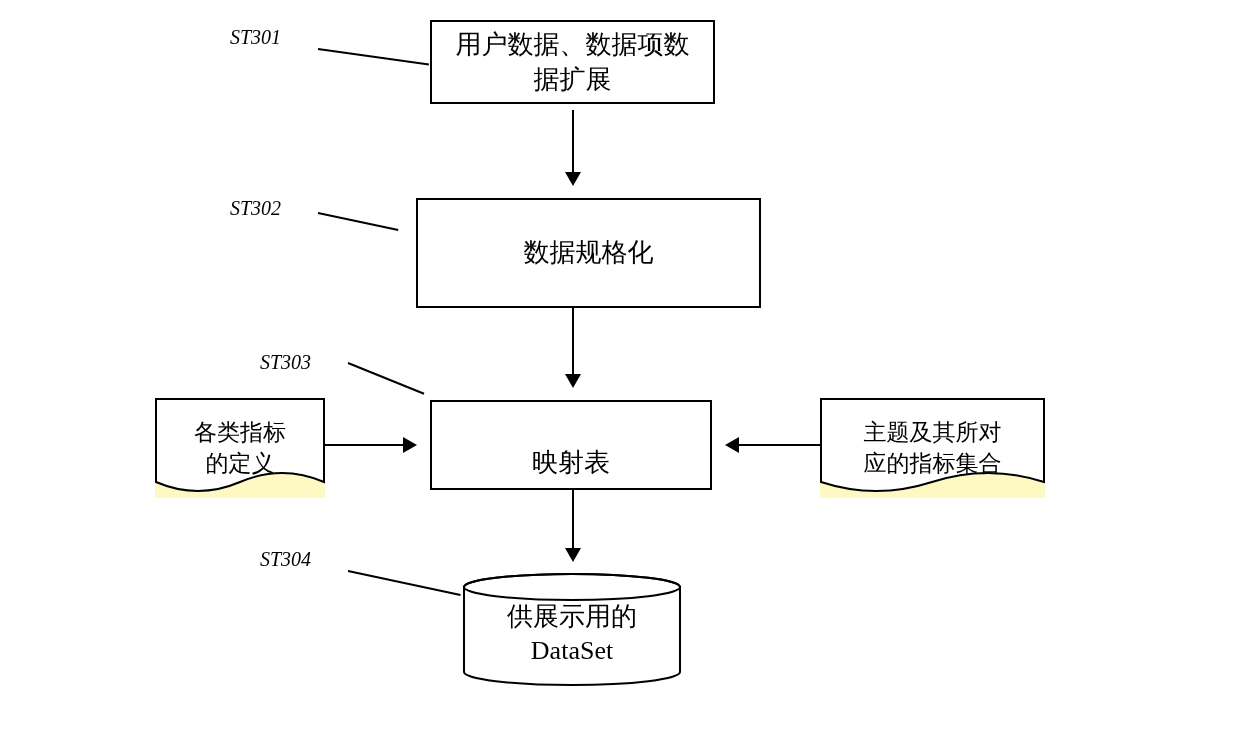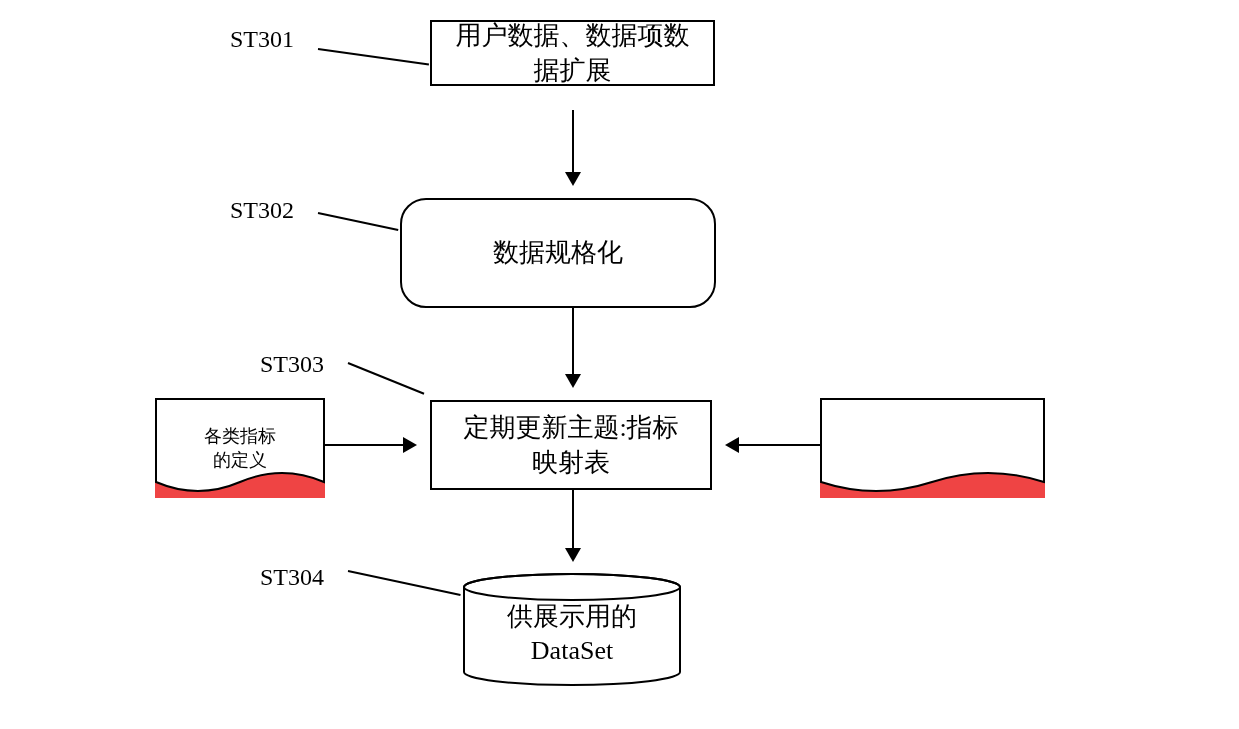--- a/index.html
+++ b/index.html
@@ -18,22 +18,23 @@
     align-items: center;
     justify-content: center;
     text-align: center;
     font-size: 26px;
     line-height: 1.35;
     padding: 8px 12px;
   }
   .label {
     position: absolute;
     font-family: "Times New Roman", serif;
-    font-size: 24px;
+    font-size: 20px;
     text-align: left;
+    font-style: italic;
   }
   .label-line {
     position: absolute;
     height: 2px;
     background: #000;
     transform-origin: left center;
   }
   .arrow-v {
     position: absolute;
     width: 2px;
@@ -69,26 +70,26 @@
     position: absolute;
     left: -2px;
     top: 50%;
     transform: translateY(-50%);
     border-top: 8px solid transparent;
     border-bottom: 8px solid transparent;
     border-right: 14px solid #000;
   }
   .doc {
     position: absolute;
-    background: #ef4444;
+    background: #fef9c3;
     display: flex;
     align-items: center;
     justify-content: center;
     text-align: center;
-    font-size: 18px;
+    font-size: 23px;
     line-height: 1.35;
     padding: 8px 12px;
   }
   .doc svg {
     position: absolute;
     top: 0; left: 0;
     width: 100%; height: 100%;
     pointer-events: none;
   }
   .doc-content { position: relative; z-index: 1; }
@@ -110,74 +111,78 @@
   .cyl-content {
     position: relative;
     z-index: 1;
     margin-top: 8px;
   }
   .dataset-en { font-family: Liberation Serif, serif; }
 </style>
 </head>
 <body>
 
-<div class="box" style="left:430px; top:20px; width:285px; height:66px;">
+<div class="box" style="left:430px; top:20px; width:285px; height:84px;">
   <div>
     <span>用户数据、数据项数</span><br>
     <span>据扩展</span>
   </div>
 </div>
 
 <div class="label" style="left:230px; top:26px;">ST301</div>
 <div class="label-line" style="left:318px; top:48px; width:112px; transform:rotate(8deg);"></div>
 
 <div class="arrow-v" style="left:572px; top:110px; height:74px;"></div>
 
-<div class="box" style="left:400px; top:198px; width:316px; height:110px;border-radius:26px;">
+<div class="box" style="left:416px; top:198px; width:345px; height:110px;">
   <span>数据规格化</span>
 </div>
 
 <div class="label" style="left:230px; top:197px;">ST302</div>
 <div class="label-line" style="left:318px; top:212px; width:82px; transform:rotate(12deg);"></div>
 
 <div class="arrow-v" style="left:572px; top:308px; height:78px;"></div>
 
 <div class="label" style="left:260px; top:351px;">ST303</div>
 <div class="label-line" style="left:348px; top:362px; width:82px; transform:rotate(22deg);"></div>
 
 <div class="box" style="left:430px; top:400px; width:282px; height:90px;">
   <div>
-    <span>定期更新主题:指标</span><br>
+    <br>
     <span>映射表</span>
   </div>
 </div>
 
 <div class="doc" style="left:155px; top:398px; width:170px; height:100px;">
   <svg viewBox="0 0 170 100" preserveAspectRatio="none">
     <path d="M 1 1 L 169 1 L 169 84 Q 127 66 85 84 Q 43 102 1 84 Z" fill="#fff" stroke="#000" stroke-width="2"></path>
   </svg>
   <div class="doc-content">
     <span>各类指标</span><br>
     <span>的定义</span>
   </div>
 </div>
 
 <div class="arrow-h right" style="left:325px; top:444px; width:90px;"></div>
 
 <div class="doc" style="left:820px; top:398px; width:225px; height:100px;">
   <svg viewBox="0 0 225 100" preserveAspectRatio="none">
     <path d="M 1 1 L 224 1 L 224 84 Q 168 66 112 84 Q 56 102 1 84 Z" fill="#fff" stroke="#000" stroke-width="2"></path>
   </svg>
+  <div class="doc-content">
+    <span>主题及其所对</span><br>
+    <span>应的指标集合</span>
+  </div>
 </div>
 
 <div class="arrow-h left" style="left:727px; top:444px; width:93px;"></div>
 
 <div class="arrow-v" style="left:572px; top:490px; height:70px;"></div>
 
-<div class="label" style="left:260px; top:564px;">ST304</div>
+<div class="label" style="left:260px; top:548px;">ST304</div>
 <div class="label-line" style="left:348px; top:570px; width:115px; transform:rotate(12deg);"></div>
 
 <div class="cylinder" style="left:462px; top:572px; width:220px; height:115px;">
   <svg viewBox="0 0 220 115" preserveAspectRatio="none">
     <ellipse cx="110" cy="15" rx="108" ry="13" fill="#fff" stroke="#000" stroke-width="2"></ellipse>
     <path d="M 2 15 L 2 100 A 108 13 0 0 0 218 100 L 218 15" fill="#fff" stroke="#000" stroke-width="2"></path>
     <ellipse cx="110" cy="15" rx="108" ry="13" fill="none" stroke="#000" stroke-width="2"></ellipse>
   </svg>
   <div class="cyl-content">
     <span>供展示用的</span><br>

